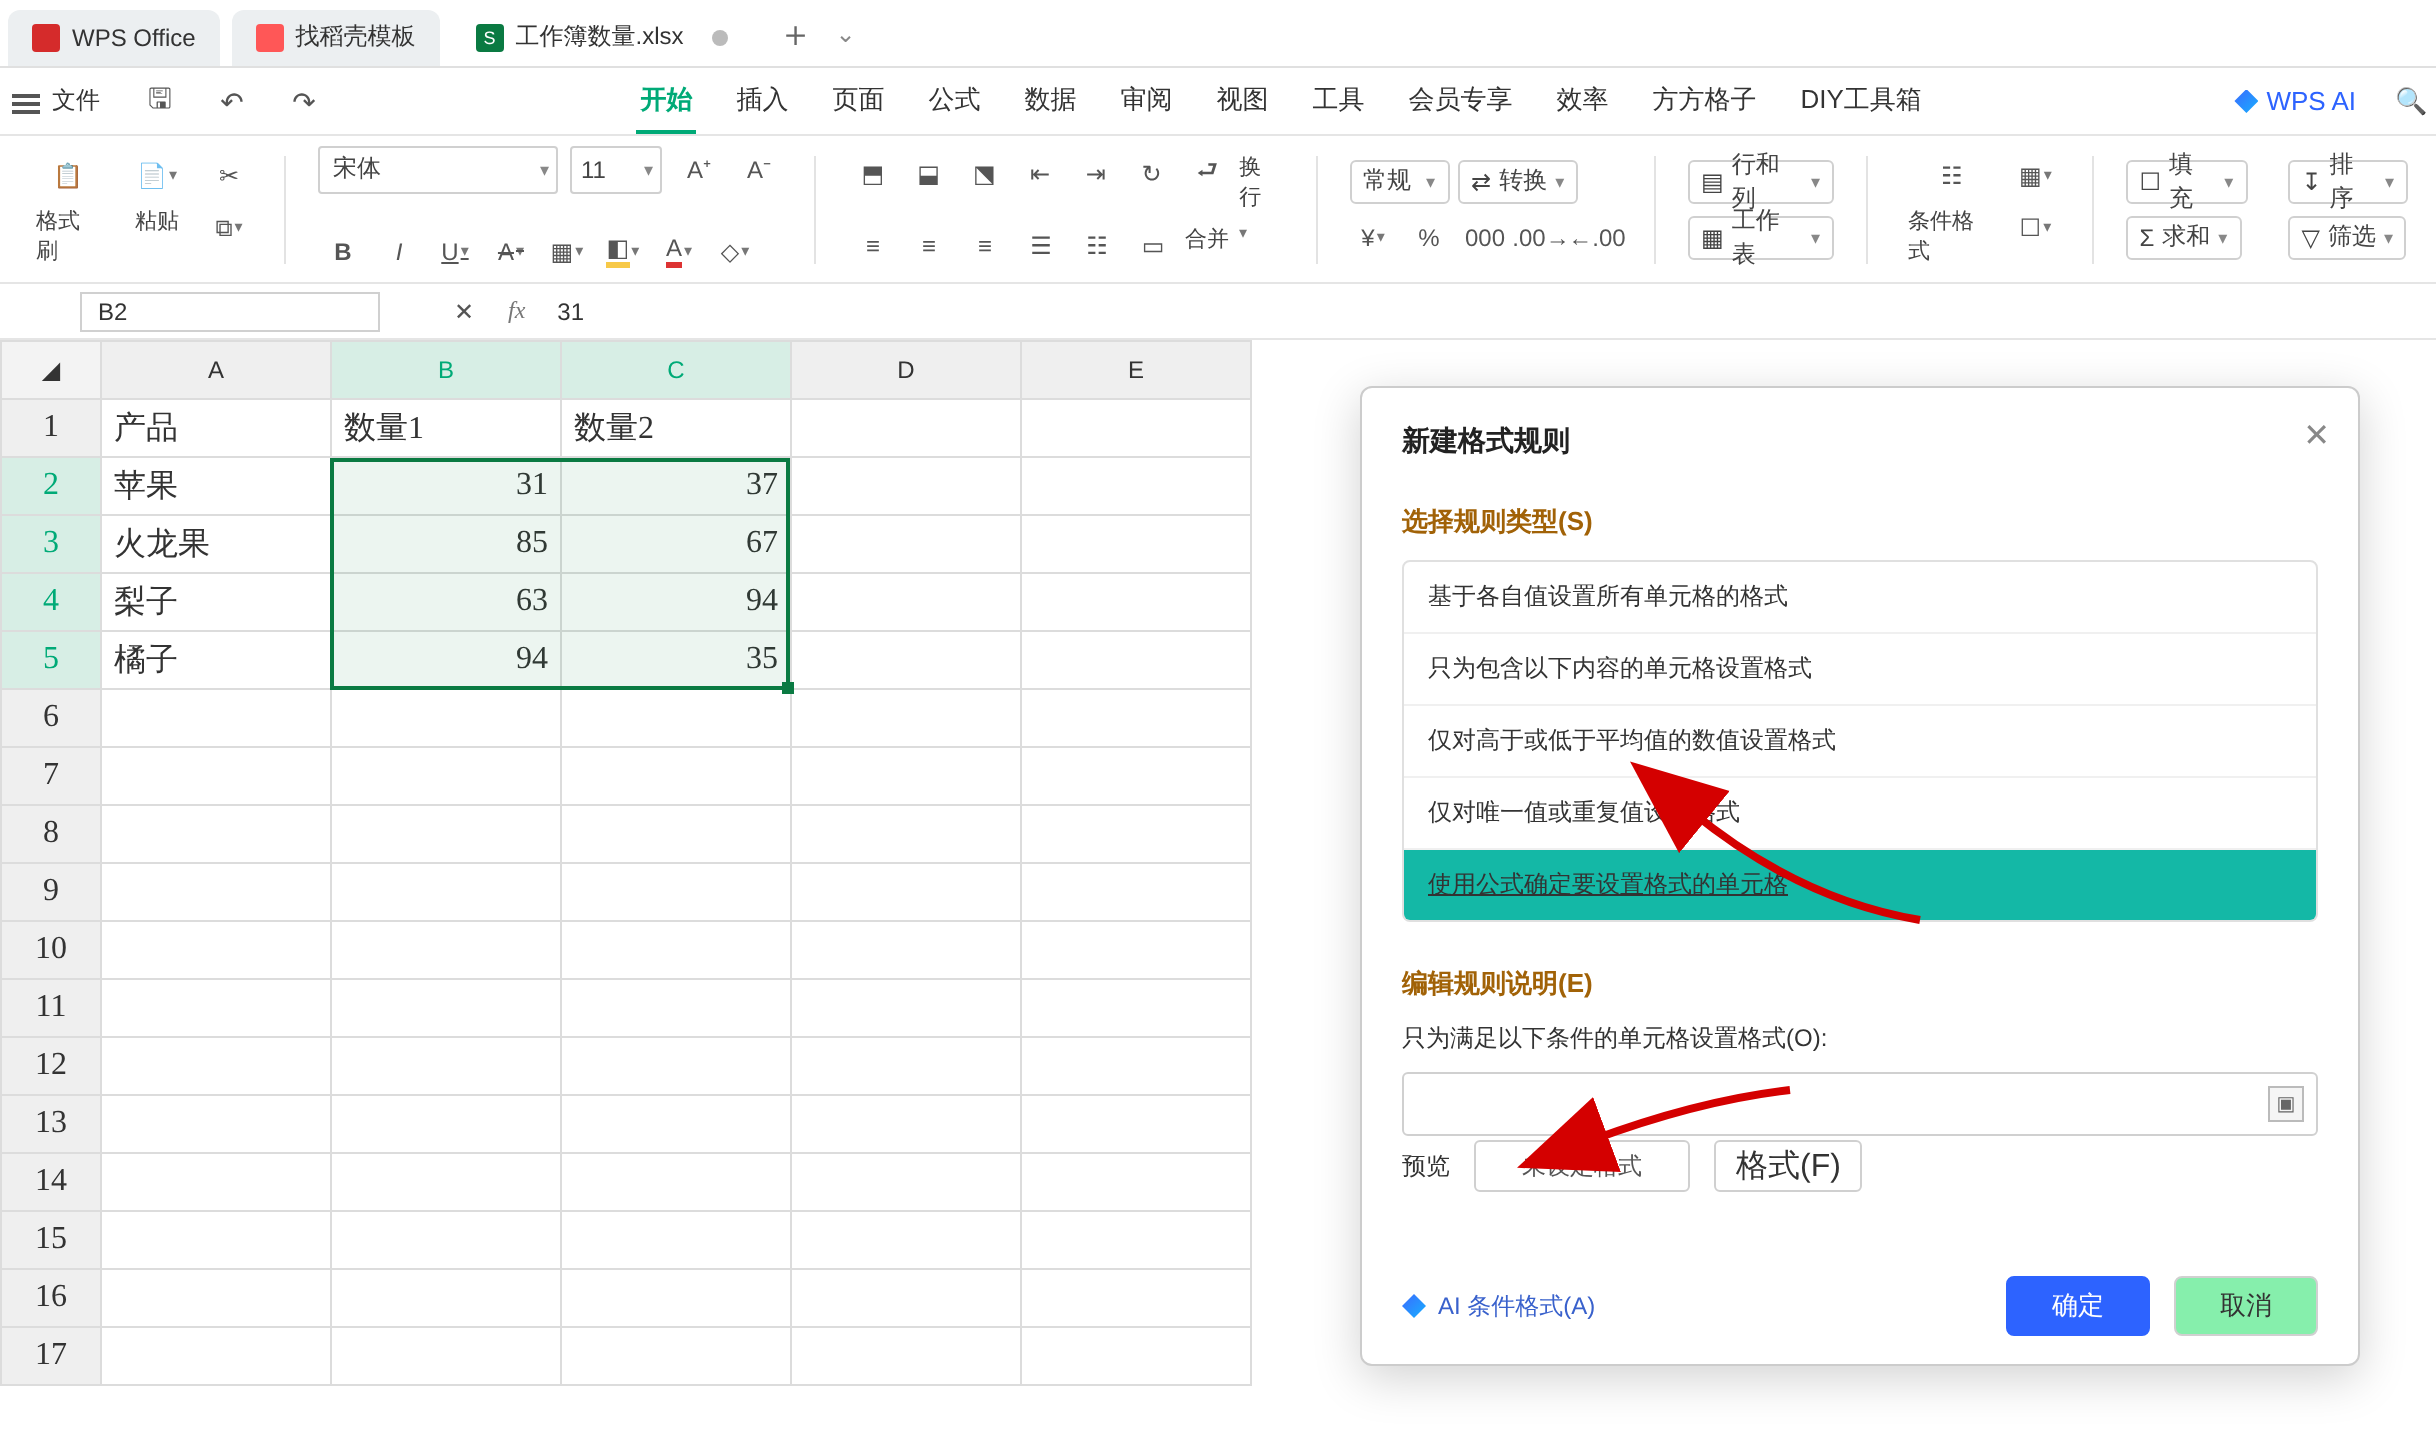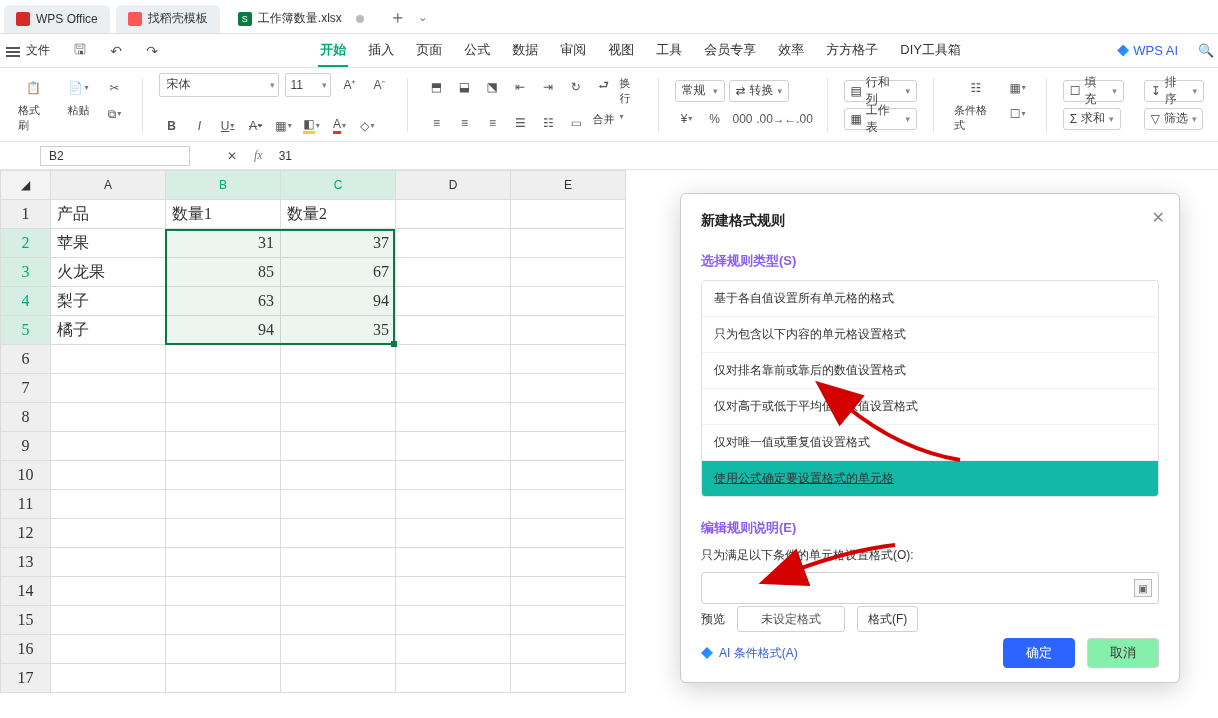--- a/index.html
+++ b/index.html
@@ -61,31 +61,31 @@
 .grid td.text { text-align:left; }
 .grid td.num { text-align:right; }
 .sel-range { position:absolute; border:2px solid #0a7a42; pointer-events:none; }
 .sel-range::after { content:""; position:absolute; right:-4px; bottom:-4px; width:6px; height:6px; background:#0a7a42; }
 .sel-fill { position:absolute; background:rgba(10,122,66,.08); pointer-events:none; }
 
 
 .dialog { position:absolute; top:193px; left:680px; width:500px; height:490px; background:#fff; border:1px solid #ccc; border-radius:6px; box-shadow:0 6px 24px rgba(0,0,0,.18); padding:18px 20px 14px; display:flex; flex-direction:column; }
 .dlg-title { font-size:14px; font-weight:600; color:#222; }
 .dlg-close { position:absolute; right:14px; top:14px; font-size:16px; color:#888; cursor:pointer; }
-.dlg-section { margin-top:22px; font-size:13px; font-weight:600; color:#8b5cf6; }
+.dlg-section { margin-top:22px; font-size:13px; font-weight:600; color:#a16207; }
 .rule-list { margin-top:10px; border:1px solid #e0e0e0; border-radius:4px; overflow:hidden; }
 .rule-item { padding:9px 12px; font-size:12px; color:#333; cursor:pointer; border-bottom:1px solid #f0f0f0; }
 .rule-item:last-child { border-bottom:none; }
 .rule-item.selected { background:#14b8a6;text-decoration:underline; }
 .dlg-label { font-size:12px; color:#333; margin-top:10px; }
 .formula-slot { margin-top:8px; height:32px; border:1px solid #d0d0d0; border-radius:3px; position:relative; background:#fff; }
 .range-picker { position:absolute; right:6px; top:6px; width:18px; height:18px; border:1px solid #bbb; display:flex; align-items:center; justify-content:center; font-size:10px; color:#666; cursor:pointer; background:#f5f5f5; }
 .preview-row { display:flex; align-items:center; gap:12px; margin-top:2px; }
 .preview-box { border:1px solid #d0d0d0; border-radius:3px; width:108px; height:26px; display:flex; align-items:center; justify-content:center; font-size:12px; color:#555; }
-.fmt-btn { border:1px solid #d0d0d0; border-radius:3px; height:26px; padding:0 10px; font-size:12px; background:#fff; cursor:pointer; display:flex; align-items:center; }
+.fmt-btn { border:1px solid #d0d0d0; border-radius:3px; height:26px; padding:0 10px; font-size:16px; background:#fff; cursor:pointer; display:flex; align-items:center; }
 .dlg-foot { margin-top:auto; display:flex; align-items:center; }
 .ai-link { display:flex; align-items:center; gap:6px; color:#3961cc; font-size:12px; cursor:pointer; }
 .dlg-foot .spacer { flex:1; }
 .btn { height:30px; padding:0 22px; border-radius:4px; font-size:13px; cursor:pointer; display:flex; align-items:center; }
 .btn.primary { background:#2d63ff; color:#fff; border:1px solid #2d63ff; }
 .btn.secondary { background:#86efac; border:1px solid #d0d0d0; margin-left:12px; color:#333; }
 
 
 .arrow { position:absolute; pointer-events:none; }
 .arrow svg { overflow:visible; }
@@ -448,21 +448,20 @@
 </div>
 
 <div class="dialog">
   <div class="dlg-title">新建格式规则</div>
   <div class="dlg-close">✕</div>
 
   <div class="dlg-section">选择规则类型(S)</div>
   <div class="rule-list" id="rule-list">
       <div class="rule-item">基于各自值设置所有单元格的格式</div>
       <div class="rule-item">只为包含以下内容的单元格设置格式</div>
-      <div class="rule-item">仅对排名靠前或靠后的数值设置格式</div>
       <div class="rule-item">仅对高于或低于平均值的数值设置格式</div>
       <div class="rule-item">仅对唯一值或重复值设置格式</div>
       <div class="rule-item selected">使用公式确定要设置格式的单元格</div>
     </div>
 
   <div class="dlg-section">编辑规则说明(E)</div>
   <div class="dlg-label">只为满足以下条件的单元格设置格式(O):</div>
   <div class="formula-slot">
     <div class="range-picker">▣</div>
   </div>

